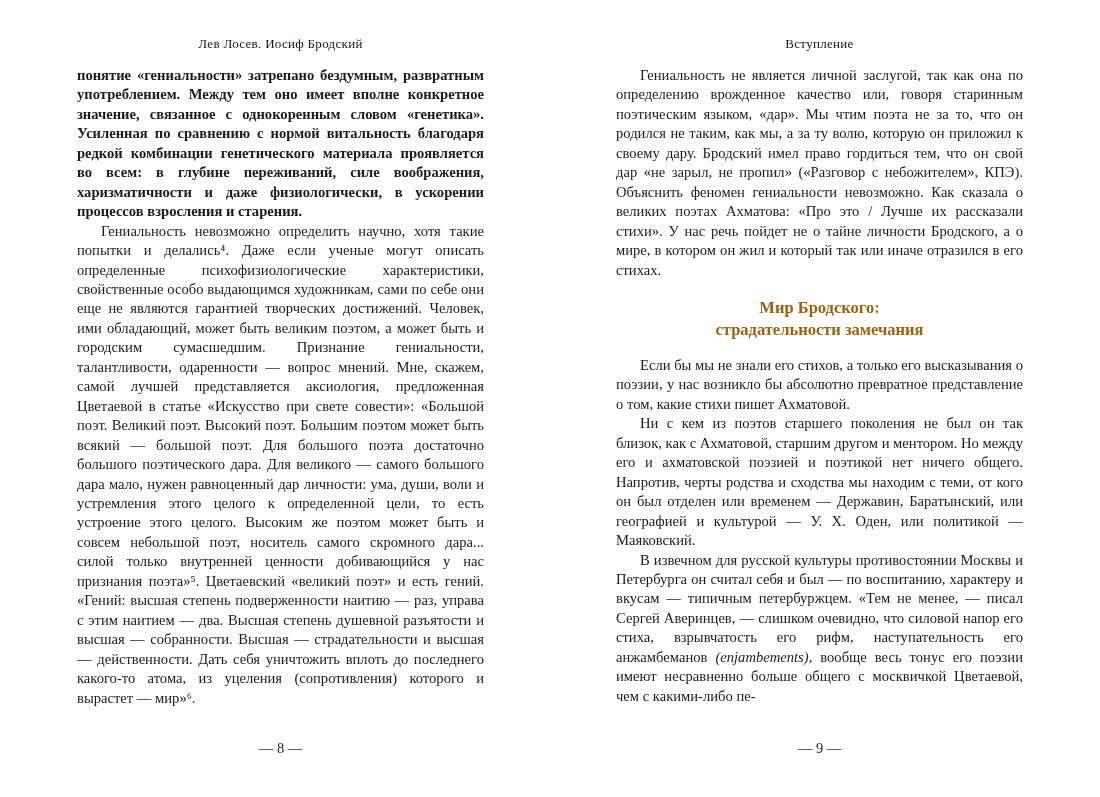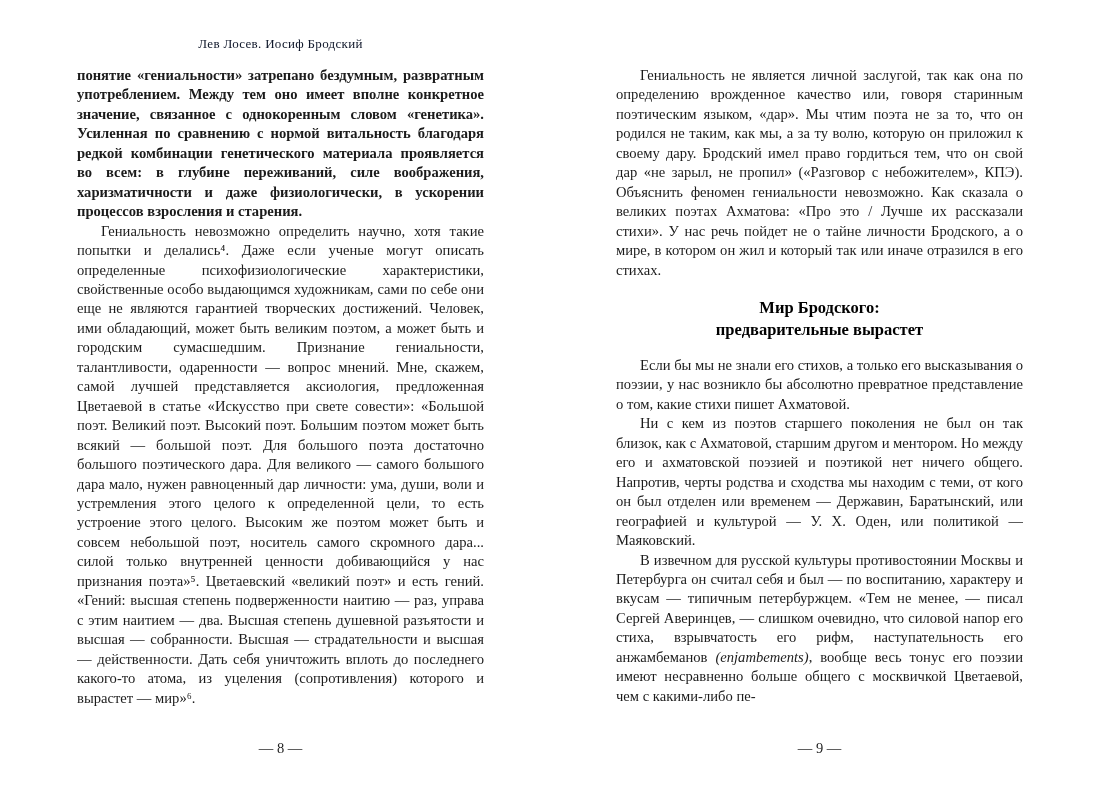--- a/index.html
+++ b/index.html
@@ -48,21 +48,21 @@
   .para { margin: 0; }
   .indent { text-indent: 24px; }
   .no-indent { text-indent: 0; font-weight: bold; }
   .section-heading {
     margin: 17px 0 15px 0;
     text-indent: 0;
     text-align: center;
     font-size: 16.5px;
     font-weight: bold;
     line-height: 22px;
-    color: #000000;
+    color: #a16207;
   }
   .heading-line { display: block; }
   .foreign { }
   .page-number {
     position: absolute;
     top: 740px;
     left: 0;
     right: 0;
     text-align: center;
     font-size: 14.5px;
@@ -77,25 +77,26 @@
   <section class="page page-left">
     <header class="running-header">Лев Лосев. Иосиф Бродский</header>
     <div class="page-body">
       <p class="para no-indent">понятие «гениальности» затрепано бездумным, развратным употреблением. Между тем оно имеет вполне конкретное значение, связанное с однокоренным словом «генетика». Усиленная по сравнению с нормой витальность благодаря редкой комбинации генетического материала проявляется во всем: в глубине переживаний, силе воображения, харизматичности и даже физиологически, в ускорении процессов взросления и старения.</p>
       <p class="para indent">Гениальность невозможно определить научно, хотя такие попытки и делались⁴. Даже если ученые могут описать определенные психофизиологические характеристики, свойственные особо выдающимся художникам, сами по себе они еще не являются гарантией творческих достижений. Человек, ими обладающий, может быть великим поэтом, а может быть и городским сумасшедшим. Признание гениальности, талантливости, одаренности — вопрос мнений. Мне, скажем, самой лучшей представляется аксиология, предложенная Цветаевой в статье «Искусство при свете совести»: «Большой поэт. Великий поэт. Высокий поэт. Большим поэтом может быть всякий — большой поэт. Для большого поэта достаточно большого поэтического дара. Для великого — самого большого дара мало, нужен равноценный дар личности: ума, души, воли и устремления этого целого к определенной цели, то есть устроение этого целого. Высоким же поэтом может быть и совсем небольшой поэт, носитель самого скромного дара... силой только внутренней ценности добивающийся у нас признания поэта»⁵. Цветаевский «великий поэт» и есть гений. «Гений: высшая степень подверженности наитию — раз, управа с этим наитием — два. Высшая степень душевной разъятости и высшая — собранности. Высшая — страдательности и высшая — действенности. Дать себя уничтожить вплоть до последнего какого-то атома, из уцеления (сопротивления) которого и вырастет — мир»⁶.</p>
     </div>
     <footer class="page-number">— 8 —</footer>
   </section>
 
   <section class="page page-right">
+    <header class="running-header">Вступление</header>
     <div class="page-body">
       <p class="para indent">Гениальность не является личной заслугой, так как она по определению врожденное качество или, говоря старинным поэтическим языком, «дар». Мы чтим поэта не за то, что он родился не таким, как мы, а за ту волю, которую он приложил к своему дару. Бродский имел право гордиться тем, что он свой дар «не зарыл, не пропил» («Разговор с небожителем», КПЭ). Объяснить феномен гениальности невозможно. Как сказала о великих поэтах Ахматова: «Про это / Лучше их рассказали стихи». У нас речь пойдет не о тайне личности Бродского, а о мире, в котором он жил и который так или иначе отразился в его стихах.</p>
       <h2 class="section-heading">
         <span class="heading-line">Мир Бродского:</span>
-        <span class="heading-line">предварительные вырастет</span>
+        <span class="heading-line">страдательности замечания</span>
       </h2>
       <p class="para indent">Если бы мы не знали его стихов, а только его высказывания о поэзии, у нас возникло бы абсолютно превратное представление о том, какие стихи пишет Ахматовой.</p>
       <p class="para indent">Ни с кем из поэтов старшего поколения не был он так близок, как с Ахматовой, старшим другом и ментором. Но между его и ахматовской поэзией и поэтикой нет ничего общего. Напротив, черты родства и сходства мы находим с теми, от кого он был отделен или временем — Державин, Баратынский, или географией и культурой — У. Х. Оден, или политикой — Маяковский.</p>
       <p class="para indent"><span>В извечном для русской культуры противостоянии Москвы и Петербурга он считал себя и был — по воспитанию, характеру и вкусам — типичным петербуржцем. «Тем не менее, — писал Сергей Аверинцев, — слишком очевидно, что силовой напор его стиха, взрывчатость его рифм, наступательность его анжамбеманов </span><em class="foreign">(enjambements)</em><span>, вообще весь тонус его поэзии имеют несравненно больше общего с москвичкой Цветаевой, чем с какими-либо пе-</span></p>
     </div>
     <footer class="page-number">— 9 —</footer>
   </section>
 
 </div>
 

